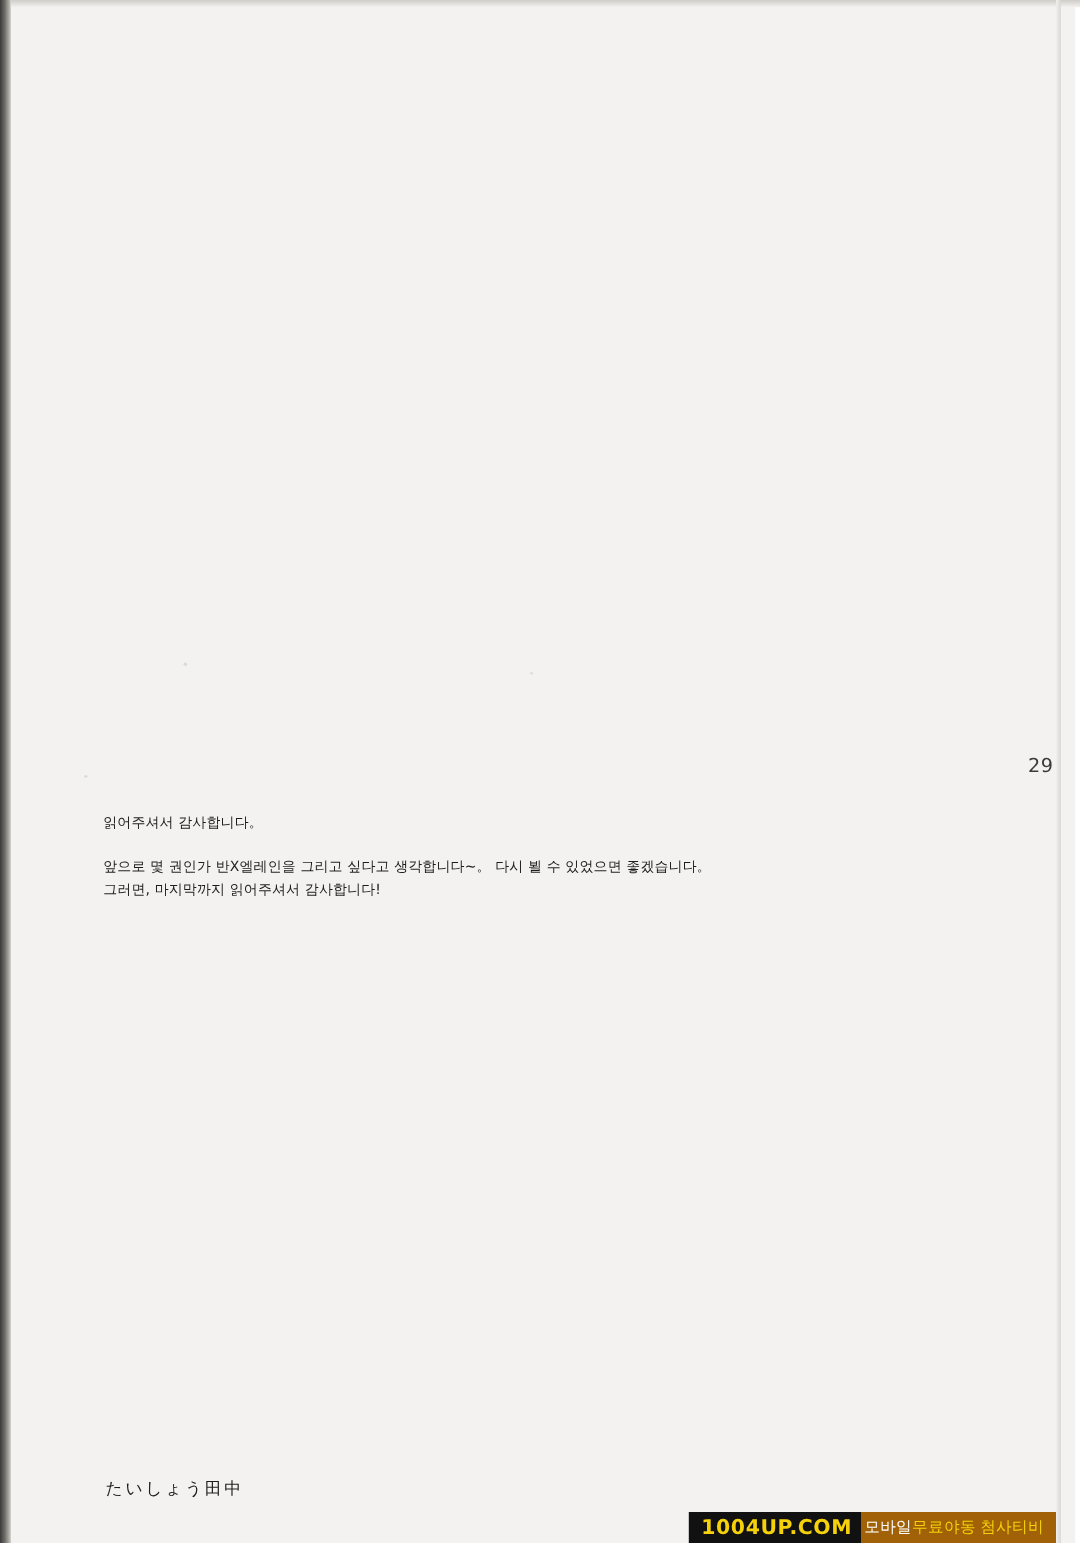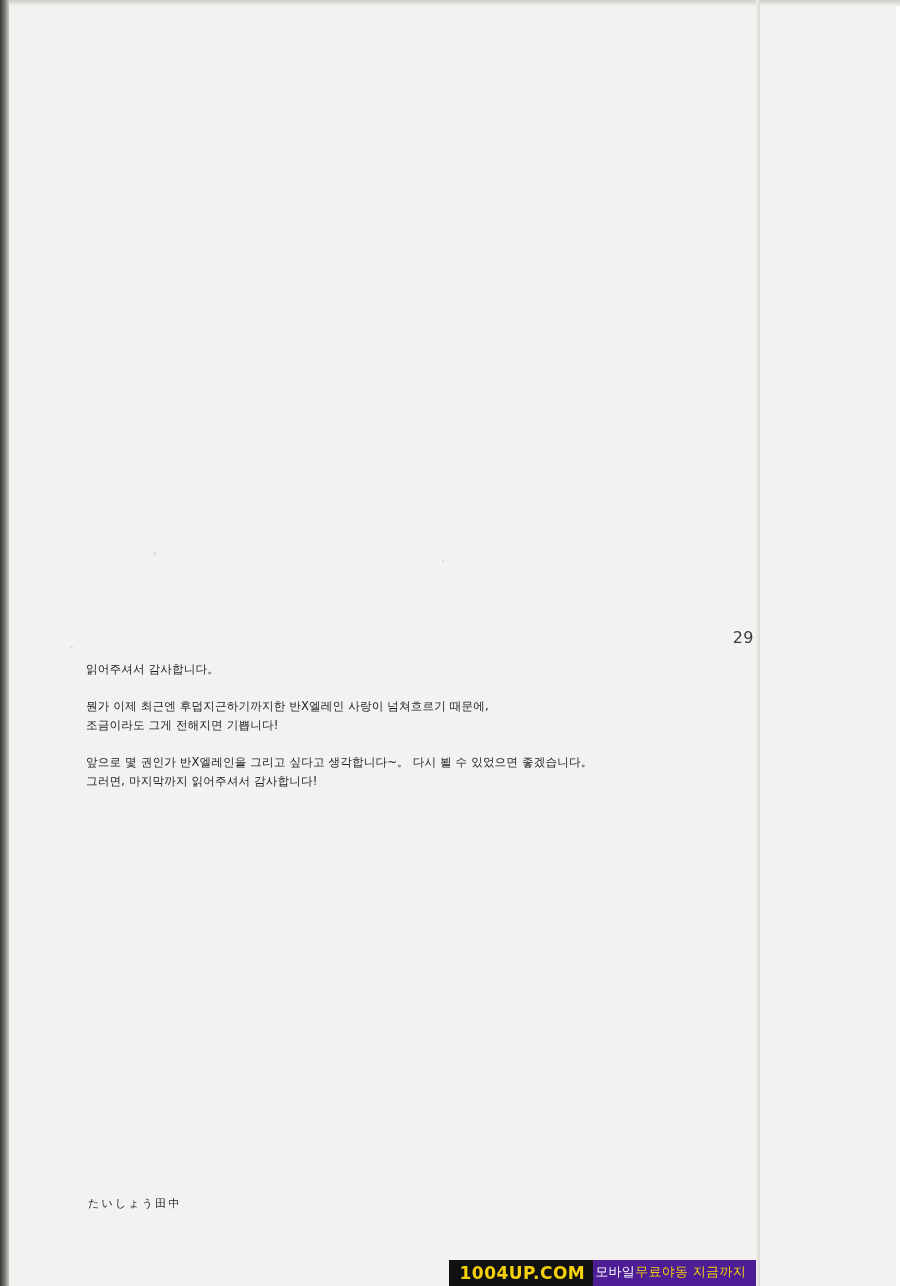--- a/index.html
+++ b/index.html
@@ -8,21 +8,21 @@
   }
   body {
     width: 900px;
     height: 1286px;
     background: #ffffff;
     font-family: "DejaVu Sans", "Liberation Sans", sans-serif;
     overflow: hidden;
   }
   .page {
     position: relative;
-    width: 760px;
+    width: 884px;
     height: 1286px;
     background: #f2f1ef;
     box-sizing: border-box;
   }
   
   .edge-left {
     position: absolute;
     left: 0; top: 0;
     width: 9px; height: 1286px;
     background: linear-gradient(to right, #3a3a38 0%, #6e6d68 45%, #c9c7c2 100%);
@@ -63,31 +63,31 @@
     position: absolute;
     left: 86px;
     top: 660px;
     width: 700px;
     color: #1d1d1d;
     font-size: 11.6px;
     line-height: 19.5px;
     letter-spacing: 0.15px;
   }
   .para {
-    margin: 0 0 17px 0;
+    margin: 16px 0 17px 0;
     white-space: pre-wrap;
   }
   .para.tight {
     margin-bottom: 0;
   }
   .signature {
     position: absolute;
     left: 88px;
-    top: 1196px;
-    font-size: 11px;
+    top: 1232px;
+    font-size: 14px;
     letter-spacing: 2.2px;
     color: #1d1d1d;
   }
 
   
   .watermark {
     position: absolute;
     right: 4px;
     bottom: 0;
     height: 26px;
@@ -100,27 +100,28 @@
     background: #111111;
     color: #f4d10a;
     font-weight: bold;
     font-size: 17px;
     padding: 3px 8px 3px 10px;
     display: flex;
     align-items: center;
     letter-spacing: 0.5px;
   }
   .wm-tag {
-    background: #4c1d95;
+    background: #a16207;
     color: #ffffff;
     font-size: 13px;
     padding: 3px 10px 3px 2px;
     display: flex;
-    align-items: flex-start;
+    align-items: center;
     letter-spacing: 0.3px;
+    font-family: Liberation Serif, serif;
   }
   .wm-tag .hl {
     color: #f4d10a;
   }
 
   
   .speck {
     position: absolute;
     background: #c8c6c1;
     border-radius: 50%;
@@ -138,29 +139,27 @@
   <div class="edge-right"></div>
 
   <div class="speck" style="left:153px; top:552px; width:3px; height:3px;"></div>
   <div class="speck" style="left:442px; top:560px; width:2px; height:2px;"></div>
   <div class="speck" style="left:70px; top:646px; width:3px; height:2px;"></div>
 
   <div class="folio">29</div>
 
   <div class="afterword">
     <p class="para">읽어주셔서 감사합니다。</p>
-    <p class="para">뭔가 이제 최근엔 후덥지근하기까지한 반X엘레인 사랑이 넘쳐흐르기 때문에,
-조금이라도 그게 전해지면 기쁩니다!</p>
     <p class="para tight">앞으로 몇 권인가 반X엘레인을 그리고 싶다고 생각합니다~。 다시 뵐 수 있었으면 좋겠습니다。
 그러면, 마지막까지 읽어주셔서 감사합니다!</p>
   </div>
 
   <div class="signature">たいしょう田中</div>
 
   <div class="watermark">
     <div class="wm-site">1004UP.COM</div>
     <div class="wm-tag">
       <span>모바일 </span>
-      <span class="hl">무료야동 지금까지</span>
+      <span class="hl">무료야동 첨사티비</span>
     </div>
   </div>
 
 </div>
 
 </body></html>

